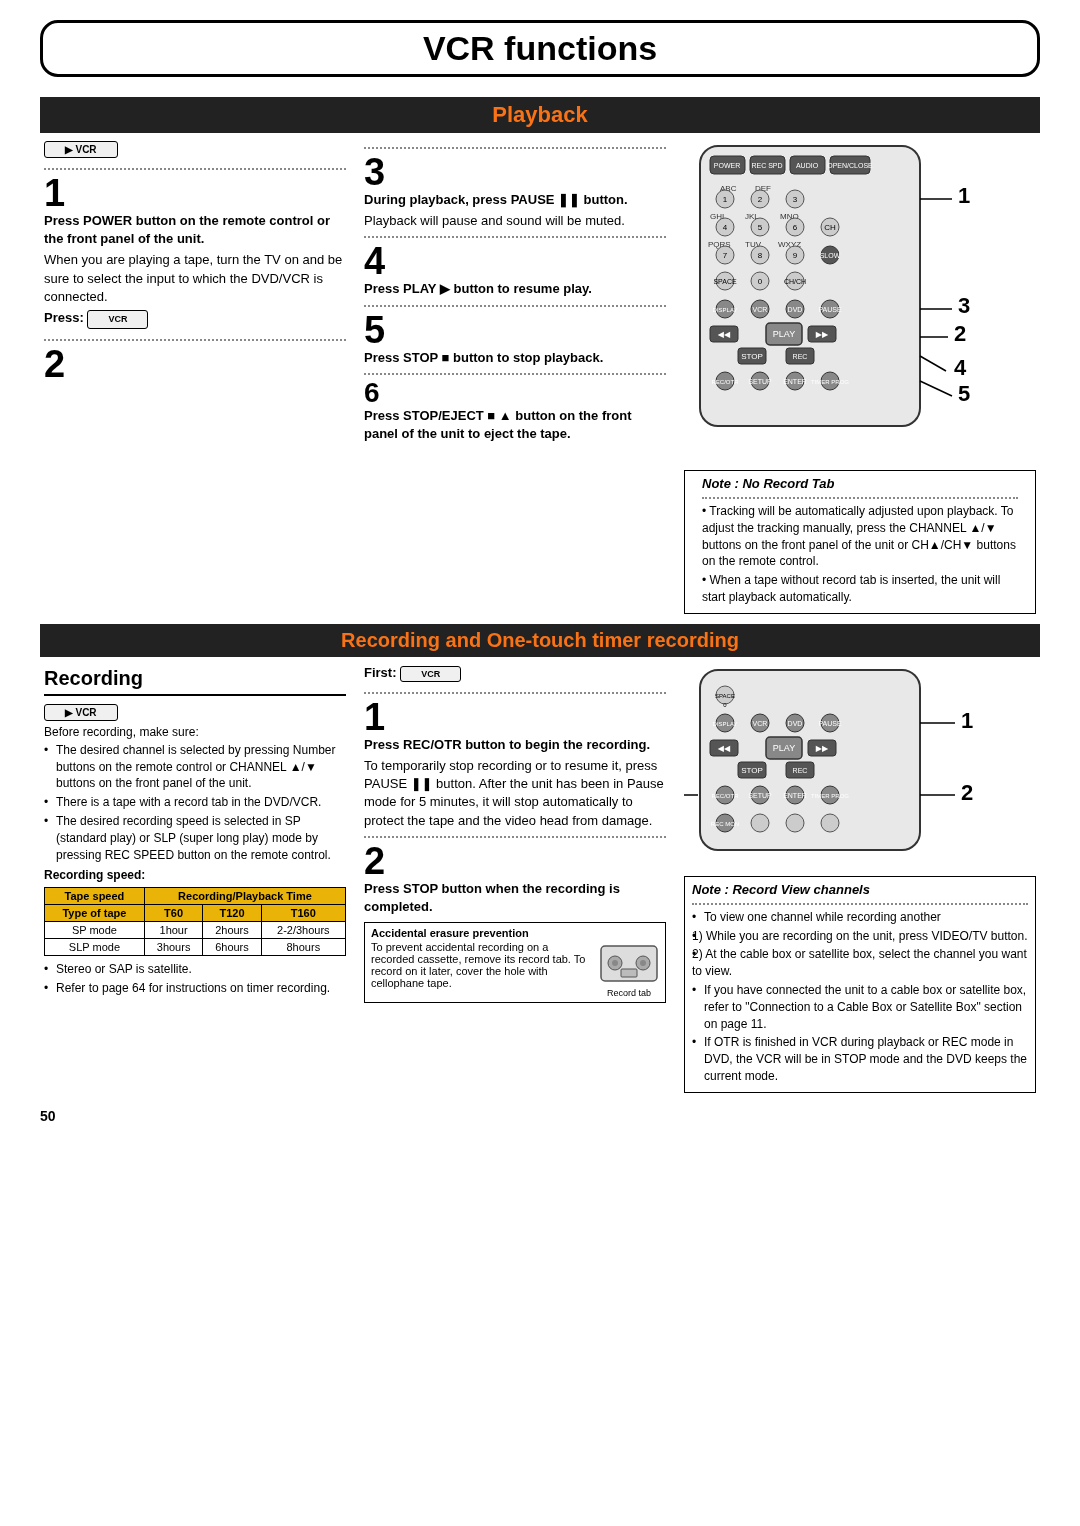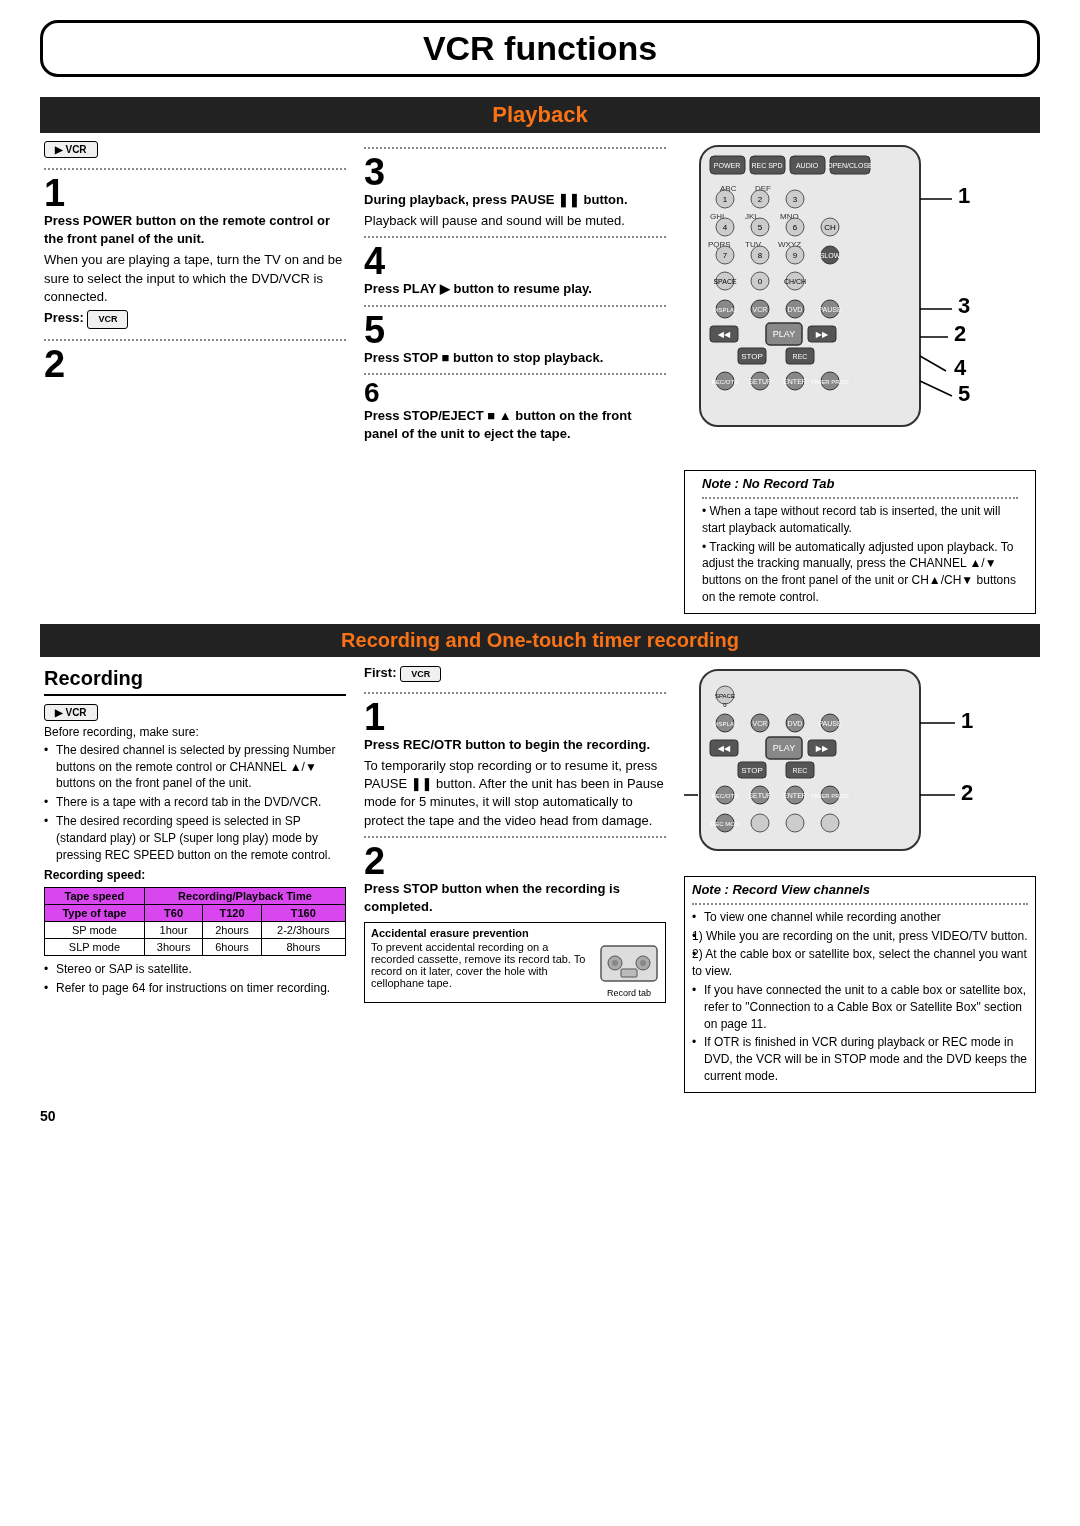--- a/index.html
+++ b/index.html
@@ -71,21 +71,21 @@
       line-height: 1;
     }
     .step-content { margin-bottom: 4px; }
     .step-content p { margin-bottom: 3px; line-height: 1.4; }
     .step-content b { }
     
     .vcr-icon {
       display: inline-block;
       border: 1.5px solid #000;
       border-radius: 3px;
-      padding: 2px 10px;
+      padding: 2px 20px;
       font-size: 10px;
       font-weight: bold;
       background: #f0f0f0;
       margin-bottom: 4px;
     }
     
     .note-box {
       border: 1.5px solid #000;
       padding: 5px 17px;
       margin-top: 6px;
@@ -115,21 +115,21 @@
       width: 100%;
       border-collapse: collapse;
       font-size: 11px;
       margin: 5px 0;
     }
     .rec-table th, .rec-table td {
       border: 1px solid #000;
       padding: 2px 4px;
       text-align: center;
     }
-    .rec-table th { background: #d946ef; font-weight: bold; }
+    .rec-table th { background: #eab308; font-weight: bold; }
     
     .page-number {
       margin-top: 15px;
       font-size: 14px;
       font-weight: bold;
     }
     
     .note-box-record {
       border: 1.5px solid #000;
       padding: 5px 7px;
@@ -301,22 +301,22 @@
         <line x1="230" y1="215" x2="256" y2="230" stroke="#000" stroke-width="1.5"></line>
         <text x="264" y="234" font-size="22" font-weight="bold" fill="#000">4</text>
         <line x1="230" y1="240" x2="262" y2="255" stroke="#000" stroke-width="1.5"></line>
         <text x="268" y="260" font-size="22" font-weight="bold" fill="#000">5</text>
       </svg>
 
       
       <div class="note-box">
         <div class="note-box-title">Note : No Record Tab</div>
         <div class="dotted-line"></div>
+        <p><span style="font-size:12px;">•</span> <span>Tracking will be automatically adjusted upon playback. To adjust the tracking manually, press the CHANNEL ▲/▼ buttons on the front panel of the unit or CH▲/CH▼ buttons on the remote control.</span></p>
         <p><span style="font-size:12px;">•</span> <span>When a tape without record tab is inserted, the unit will start playback automatically.</span></p>
-        <p><span style="font-size:12px;">•</span> <span>Tracking will be automatically adjusted upon playback. To adjust the tracking manually, press the CHANNEL ▲/▼ buttons on the front panel of the unit or CH▲/CH▼ buttons on the remote control.</span></p>
       </div>
     </div>
   </div>
 
   <div class="section-header" style="font-size:20px;">Recording and One-touch timer recording</div>
 
   <div class="recording-grid recording-section">
 
     <div class="col">
       <div class="section-header-white">Recording</div>

